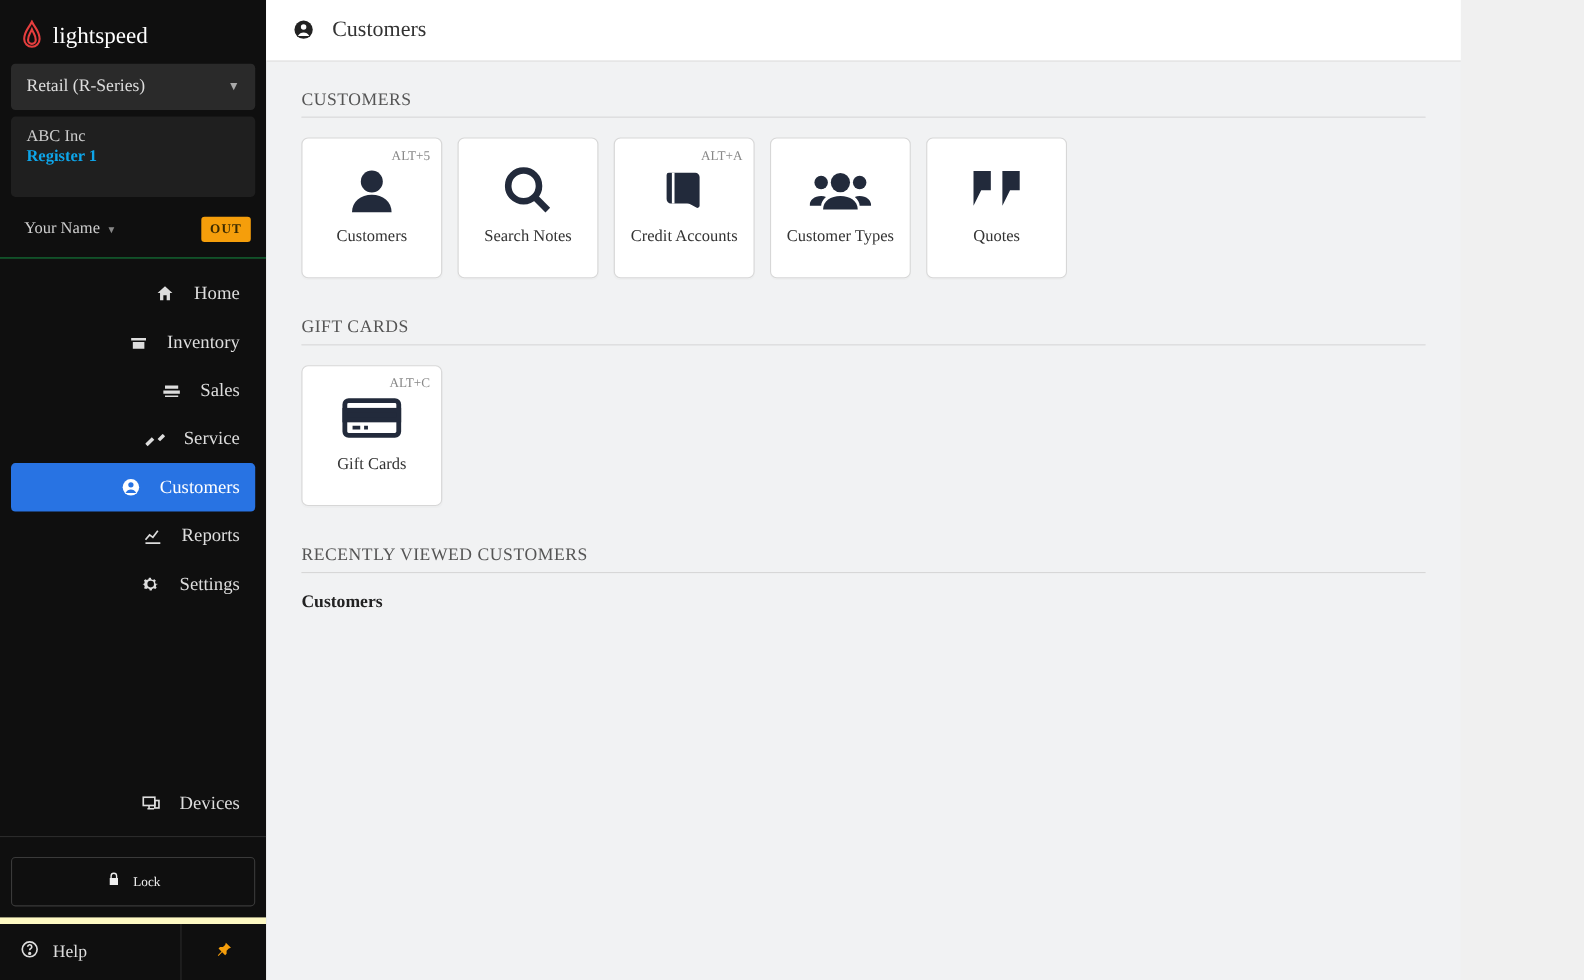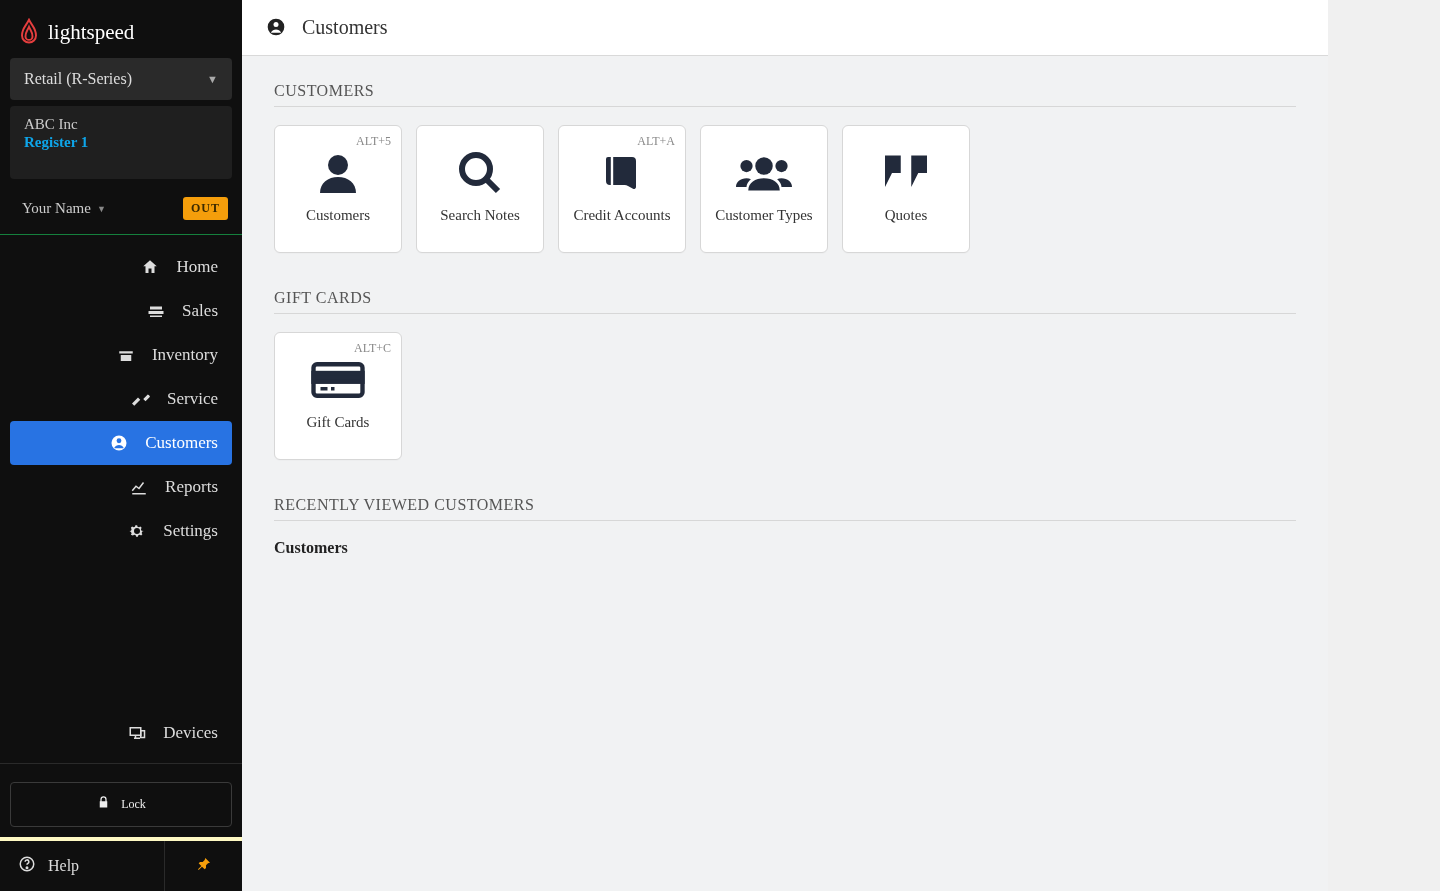--- a/index.html
+++ b/index.html
@@ -26,21 +26,21 @@
 
 .nav { padding:10px 10px 0; flex:1; display:flex; flex-direction:column; }
 .nav-item { display:flex; align-items:center; gap:16px; padding:12px 14px; border-radius:4px; font-size:17px; color:#ddd; cursor:pointer;justify-content:flex-end; }
 .nav-item.active { background:#2873e3; color:#fff; }
 .nav-item .ico { width:20px; height:20px; display:flex; align-items:center; justify-content:center; }
 .nav-spacer { flex:1; }
 .nav-divider { height:1px; background:#2a2a2a; margin:8px -10px; }
 
 .lock-btn { margin:10px 10px 0; border:1px solid #3a3a3a; border-radius:4px; padding:12px 0; display:flex; gap:10px; align-items:center; justify-content:center; font-size:12px; color:#eee; cursor:pointer; }
 
-.footer-row { display:flex; border-top:4px solid #fef9c3; margin-top:10px; }
+.footer-row { display:flex; border-top:6px solid #fef9c3; margin-top:10px; }
 .help-btn { flex:1; display:flex; align-items:center; gap:12px; padding:14px 18px; font-size:16px; color:#ddd; cursor:pointer; }
 .pin-btn { width:78px; display:flex; align-items:center; justify-content:center; border-left:1px solid #2a2a2a; cursor:pointer; color:#f59e0b; }
 
 
 .main { flex:1; display:flex; flex-direction:column; background:#f1f2f3; }
 .topbar { height:56px; background:#fff; border-bottom:1px solid #d9d9d9; display:flex; align-items:center; padding:0 24px; gap:14px; }
 .topbar .ico { width:22px; height:22px; }
 .page-title { font-size:20px; color:#333; }
 
 .content { padding:26px 32px; font-size:15px; }
@@ -94,32 +94,32 @@
         <span class="ico">
           <svg viewBox="0 0 24 24" width="18" height="18" fill="currentColor">
               <path d="M12 3l9 8h-3v9h-4v-6H10v6H6v-9H3z"></path>
             </svg>
         </span>
         <span>Home</span>
       </div>
       <div class="nav-item">
         <span class="ico">
           <svg viewBox="0 0 24 24" width="18" height="18" fill="currentColor">
+              <path d="M3 7h18v3H3zM5 12h14v8H5z"></path>
+            </svg>
+        </span>
+        <span>Inventory</span>
+      </div>
+      <div class="nav-item">
+        <span class="ico">
+          <svg viewBox="0 0 24 24" width="18" height="18" fill="currentColor">
               <path d="M4 6h16v4H4zM2 12h20v4H2zM4 18h16v2H4z"></path>
             </svg>
         </span>
         <span>Sales</span>
-      </div>
-      <div class="nav-item">
-        <span class="ico">
-          <svg viewBox="0 0 24 24" width="18" height="18" fill="currentColor">
-              <path d="M3 7h18v3H3zM5 12h14v8H5z"></path>
-            </svg>
-        </span>
-        <span>Inventory</span>
       </div>
       <div class="nav-item">
         <span class="ico">
           <svg viewBox="0 0 24 24" width="18" height="18" fill="currentColor">
               <path d="M21 6l-6 6 3 3 6-6a5 5 0 0 0-3-3zM3 21l8-8-3-3-8 8z"></path>
             </svg>
         </span>
         <span>Service</span>
       </div>
       <div class="nav-item active">

